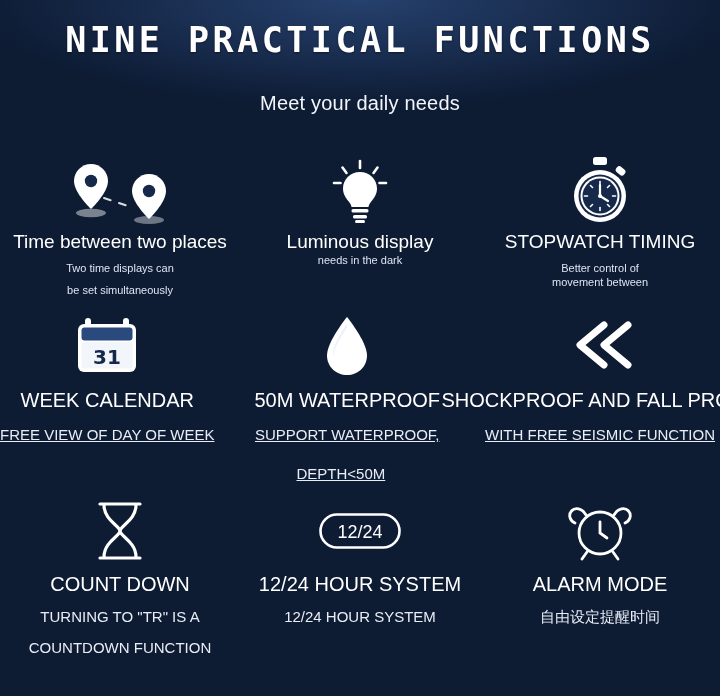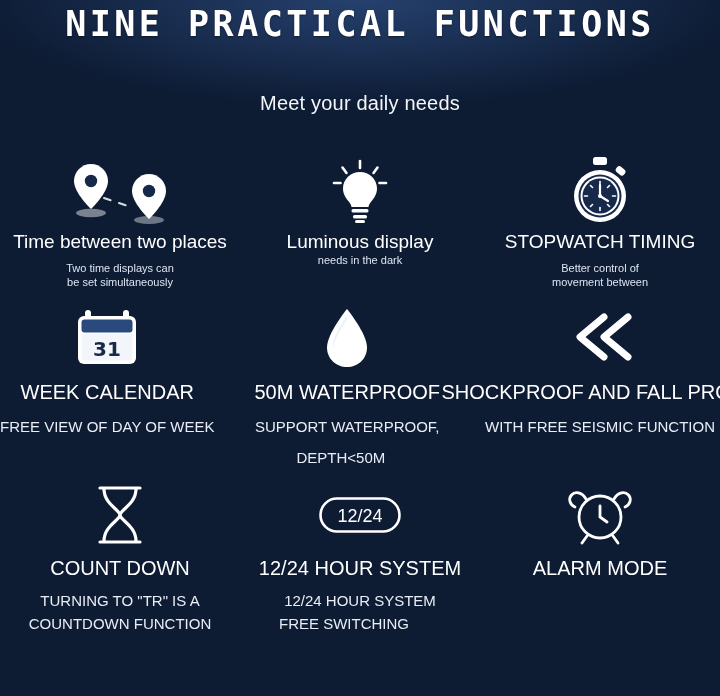--- a/index.html
+++ b/index.html
@@ -28,21 +28,21 @@
   .poster::before {
     content: "";
     position: absolute;
     left: 0; right: 0; top: 0;
     height: 150px;
     background: radial-gradient(ellipse 540px 150px at 50% 0%, rgba(58,96,158,0.55) 0%, rgba(58,96,158,0) 72%);
     pointer-events: none;
   }
   .title {
     position: absolute;
-    top: 4px;
+    top: 20px;
     left: 0;
     width: 720px;
     text-align: center;
     font-family: "DejaVu Sans Mono", monospace;
     font-weight: bold;
     font-size: 35px;
     letter-spacing: 3.5px;
     color: #ffffff;
     text-shadow: 0 1px 2px rgba(0,0,0,0.45);
   }
@@ -92,21 +92,21 @@
   }
 
   
   .row1 .cell-title { font-size: 19px; margin-top: 4px; }
   .row1 .cell-desc { font-size: 11px; margin-top: 8px; color: #dde5f2; }
   .row1 .c1 .cell-title { margin-left: 0; }
 
   
   .row2 { margin-top: 14px; gap: 36px; }
   .row2 .cell-title { font-size: 20px; margin-top: 6px; }
-  .row2 .cell-desc { font-size: 15px; margin-top: 12px; line-height: 1.5; }
+  .row2 .cell-desc { font-size: 15px; margin-top: 12px; line-height: 1.5; text-decoration: underline; }
 
   
   .row3 { margin-top: 10px; }
   .row3 .cell-title { font-size: 20px; margin-top: 6px; }
   .row3 .cell-desc { font-size: 15px; margin-top: 10px; line-height: 1.5; }
   .nowrap-overflow { white-space: nowrap; }
 
   .clip-row { overflow: hidden; width: 720px; }
 </style>
 </head>
@@ -128,21 +128,21 @@
             <circle cx="36" cy="23" r="6.2" fill="#16294a"></circle>
             <ellipse cx="36" cy="55" rx="15" ry="4.2" fill="#ffffff" opacity="0.45"></ellipse>
             <path d="M94 16c-9.4 0-17 7.6-17 17 0 12 17 28 17 28s17-16 17-28c0-9.4-7.6-17-17-17z" fill="#ffffff"></path>
             <circle cx="94" cy="33" r="6.2" fill="#16294a"></circle>
             <ellipse cx="94" cy="62" rx="15" ry="4" fill="#ffffff" opacity="0.4"></ellipse>
             <path d="M49 40 L58 43 M64 45 L73 48" stroke="#ffffff" stroke-width="2" stroke-linecap="round" stroke-dasharray="7 6" opacity="0.85"></path>
           </svg>
         </div>
         <div class="cell-title">Time between two places</div>
         <div class="cell-desc">Two time displays can</div>
-        <div class="cell-desc" style="margin-top:0">be set simultaneously</div>
+        <div class="cell-desc" style="margin-top:8px">be set simultaneously</div>
       </div>
 
       <div class="cell c2">
         <div class="icon-wrap">
           <svg width="90" height="72" viewBox="0 0 90 72" fill="none" xmlns="http://www.w3.org/2000/svg">
             <g stroke="#ffffff" stroke-width="2.6" stroke-linecap="round">
               <path d="M45 6 V13"></path>
               <path d="M27.5 12.5 L31.5 18"></path>
               <path d="M62.5 12.5 L58.5 18"></path>
               <path d="M19 28 H25.5"></path>
@@ -208,21 +208,21 @@
 
       <div class="cell c5">
         <div class="icon-wrap">
           <svg width="62" height="66" viewBox="0 0 62 66" fill="none" xmlns="http://www.w3.org/2000/svg">
             <path d="M31 3C31 3 11 27.5 11 41.5 11 52.8 20 61 31 61s20-8.2 20-19.5C51 27.5 31 3 31 3z" fill="#ffffff"></path>
             <path d="M31 10c0 0-14 18.5-14 30 0 .9.05 1.7.15 2.5C18.5 34 25 22 31 14z" fill="#dfe8f5" opacity="0.55"></path>
           </svg>
         </div>
         <div class="cell-title">50M WATERPROOF</div>
         <div class="cell-desc">SUPPORT WATERPROOF,</div>
-        <div class="cell-desc" style="margin-top:8px; align-self:flex-start; margin-left:46px;text-align:right;">DEPTH&lt;50M</div>
+        <div class="cell-desc" style="margin-top:16px; align-self:flex-start; margin-left:46px;text-align:right;">DEPTH&lt;50M</div>
       </div>
 
       <div class="cell c6" style="align-items:center;">
         <div class="icon-wrap">
           <svg width="80" height="60" viewBox="0 0 80 60" fill="none" xmlns="http://www.w3.org/2000/svg">
             <path d="M44 8 L20 28 L44 48" stroke="#ffffff" stroke-width="7" stroke-linecap="round" stroke-linejoin="round" fill="none"></path>
             <path d="M68 8 L44 28 L68 48" stroke="#ffffff" stroke-width="7" stroke-linecap="round" stroke-linejoin="round" fill="none"></path>
           </svg>
         </div>
         <div class="cell-title nowrap-overflow" style="position:relative; left:0; transform:translateX(0);">SHOCKPROOF AND FALL PROOF</div>
@@ -239,47 +239,47 @@
             <g stroke="#ffffff" stroke-width="3.2" stroke-linecap="round" fill="none">
               <path d="M15 6 H55"></path>
               <path d="M15 60 H55"></path>
               <path d="M19 7 C19 22 35 28 35 33 C35 38 19 44 19 59"></path>
               <path d="M51 7 C51 22 35 28 35 33 C35 38 51 44 51 59"></path>
             </g>
           </svg>
         </div>
         <div class="cell-title">COUNT DOWN</div>
         <div class="cell-desc">TURNING TO "TR" IS A</div>
-        <div class="cell-desc" style="margin-top:0">COUNTDOWN FUNCTION</div>
+        <div class="cell-desc" style="margin-top:8px">COUNTDOWN FUNCTION</div>
       </div>
 
       <div class="cell c8">
         <div class="icon-wrap">
           <svg width="84" height="46" viewBox="0 0 84 46" fill="none" xmlns="http://www.w3.org/2000/svg">
             <rect x="2.5" y="6.5" width="79" height="33" rx="16.5" stroke="#ffffff" stroke-width="2.6" fill="none"></rect>
             <text x="42" y="30" font-family="Liberation Sans, sans-serif" font-size="18" fill="#ffffff" text-anchor="middle">12/24</text>
           </svg>
         </div>
         <div class="cell-title">12/24 HOUR SYSTEM</div>
         <div class="cell-desc">12/24 HOUR SYSTEM</div>
-        <div class="cell-desc" style="margin-top:0; align-self:flex-start; margin-left:39px;">FREE SWITCHING</div>
       </div>
 
       <div class="cell c9">
         <div class="icon-wrap">
           <svg width="76" height="66" viewBox="0 0 76 66" fill="none" xmlns="http://www.w3.org/2000/svg">
             <g stroke="#ffffff" stroke-width="2.8" fill="none" stroke-linecap="round">
               <circle cx="38" cy="35" r="21"></circle>
               <path d="M24 17 C20 10 13 9 9.5 13 C6 17 8 23 13 25"></path>
               <path d="M52 17 C56 10 63 9 66.5 13 C70 17 68 23 63 25"></path>
               <path d="M25 54 L20 61"></path>
               <path d="M51 54 L56 61"></path>
               <path d="M38 24 V35 L45 40"></path>
             </g>
           </svg>
         </div>
         <div class="cell-title">ALARM MODE</div>
+        <div class="cell-desc">自由设定提醒时间</div>
       </div>
 
     </div>
 
   </div>
 </div>
 
 </body></html>

